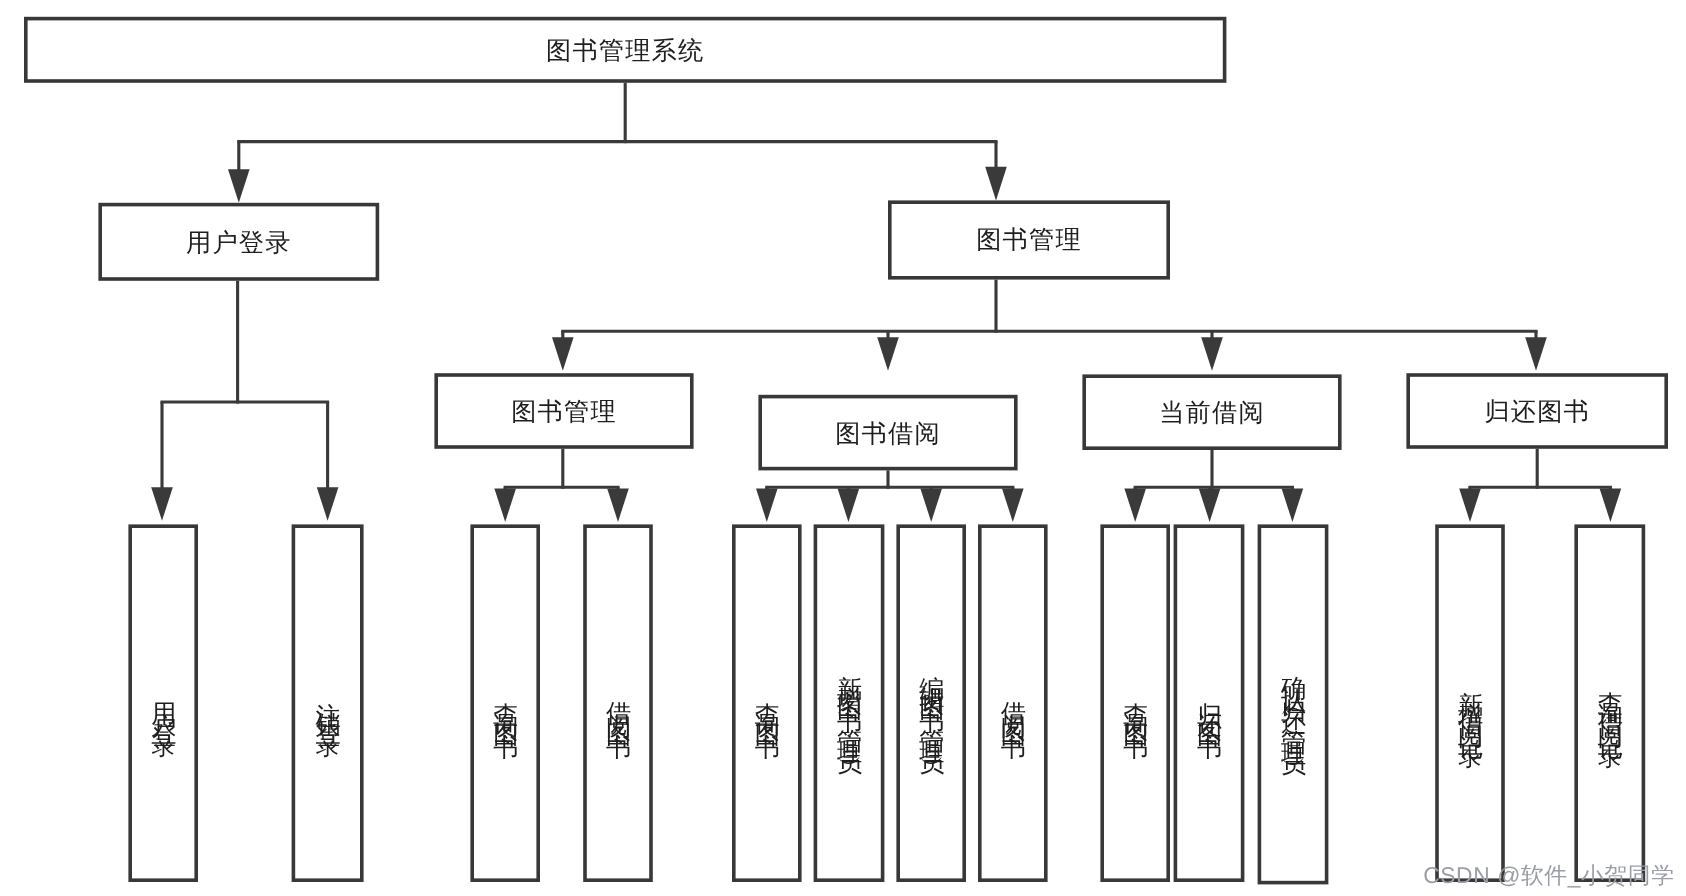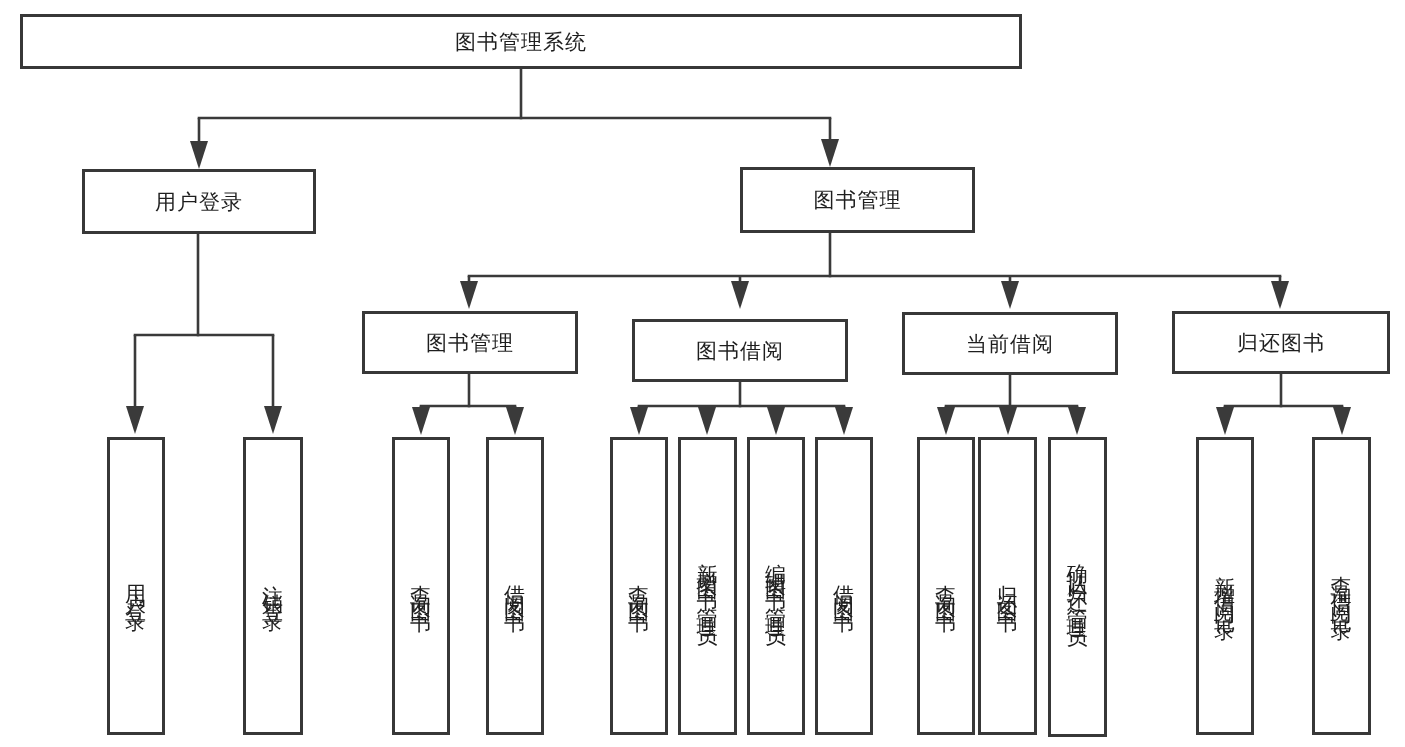--- a/index.html
+++ b/index.html
@@ -119,21 +119,21 @@
   <div class="box" style="left:82px;top:169px;width:234px;height:65px;">
     <span class="h-label">用户登录</span>
   </div>
   <div class="box" style="left:740px;top:167px;width:235px;height:66px;">
     <span class="h-label">图书管理</span>
   </div>
 
   <div class="box" style="left:362px;top:311px;width:216px;height:63px;">
     <span class="h-label">图书管理</span>
   </div>
-  <div class="box" style="left:632px;top:319px;width:216px;height:63px;">
+  <div class="box" style="left:632px;top:329px;width:216px;height:63px;">
     <span class="h-label">图书借阅</span>
   </div>
   <div class="box" style="left:902px;top:312px;width:216px;height:63px;">
     <span class="h-label">当前借阅</span>
   </div>
   <div class="box" style="left:1172px;top:311px;width:218px;height:63px;">
     <span class="h-label">归还图书</span>
   </div>
 
   <div class="box" style="left:107px;top:437px;width:58px;height:298px;">
@@ -173,13 +173,14 @@
     <span class="v-label">确认归还（管理员）</span>
   </div>
 
   <div class="box" style="left:1196px;top:437px;width:58px;height:298px;">
     <span class="v-label">新增借阅记录</span>
   </div>
   <div class="box" style="left:1312px;top:437px;width:59px;height:298px;">
     <span class="v-label">查询借阅记录</span>
   </div>
 
+  <div id="watermark">CSDN @软件_小贺同学</div>
 </div>
 
 </body></html>

